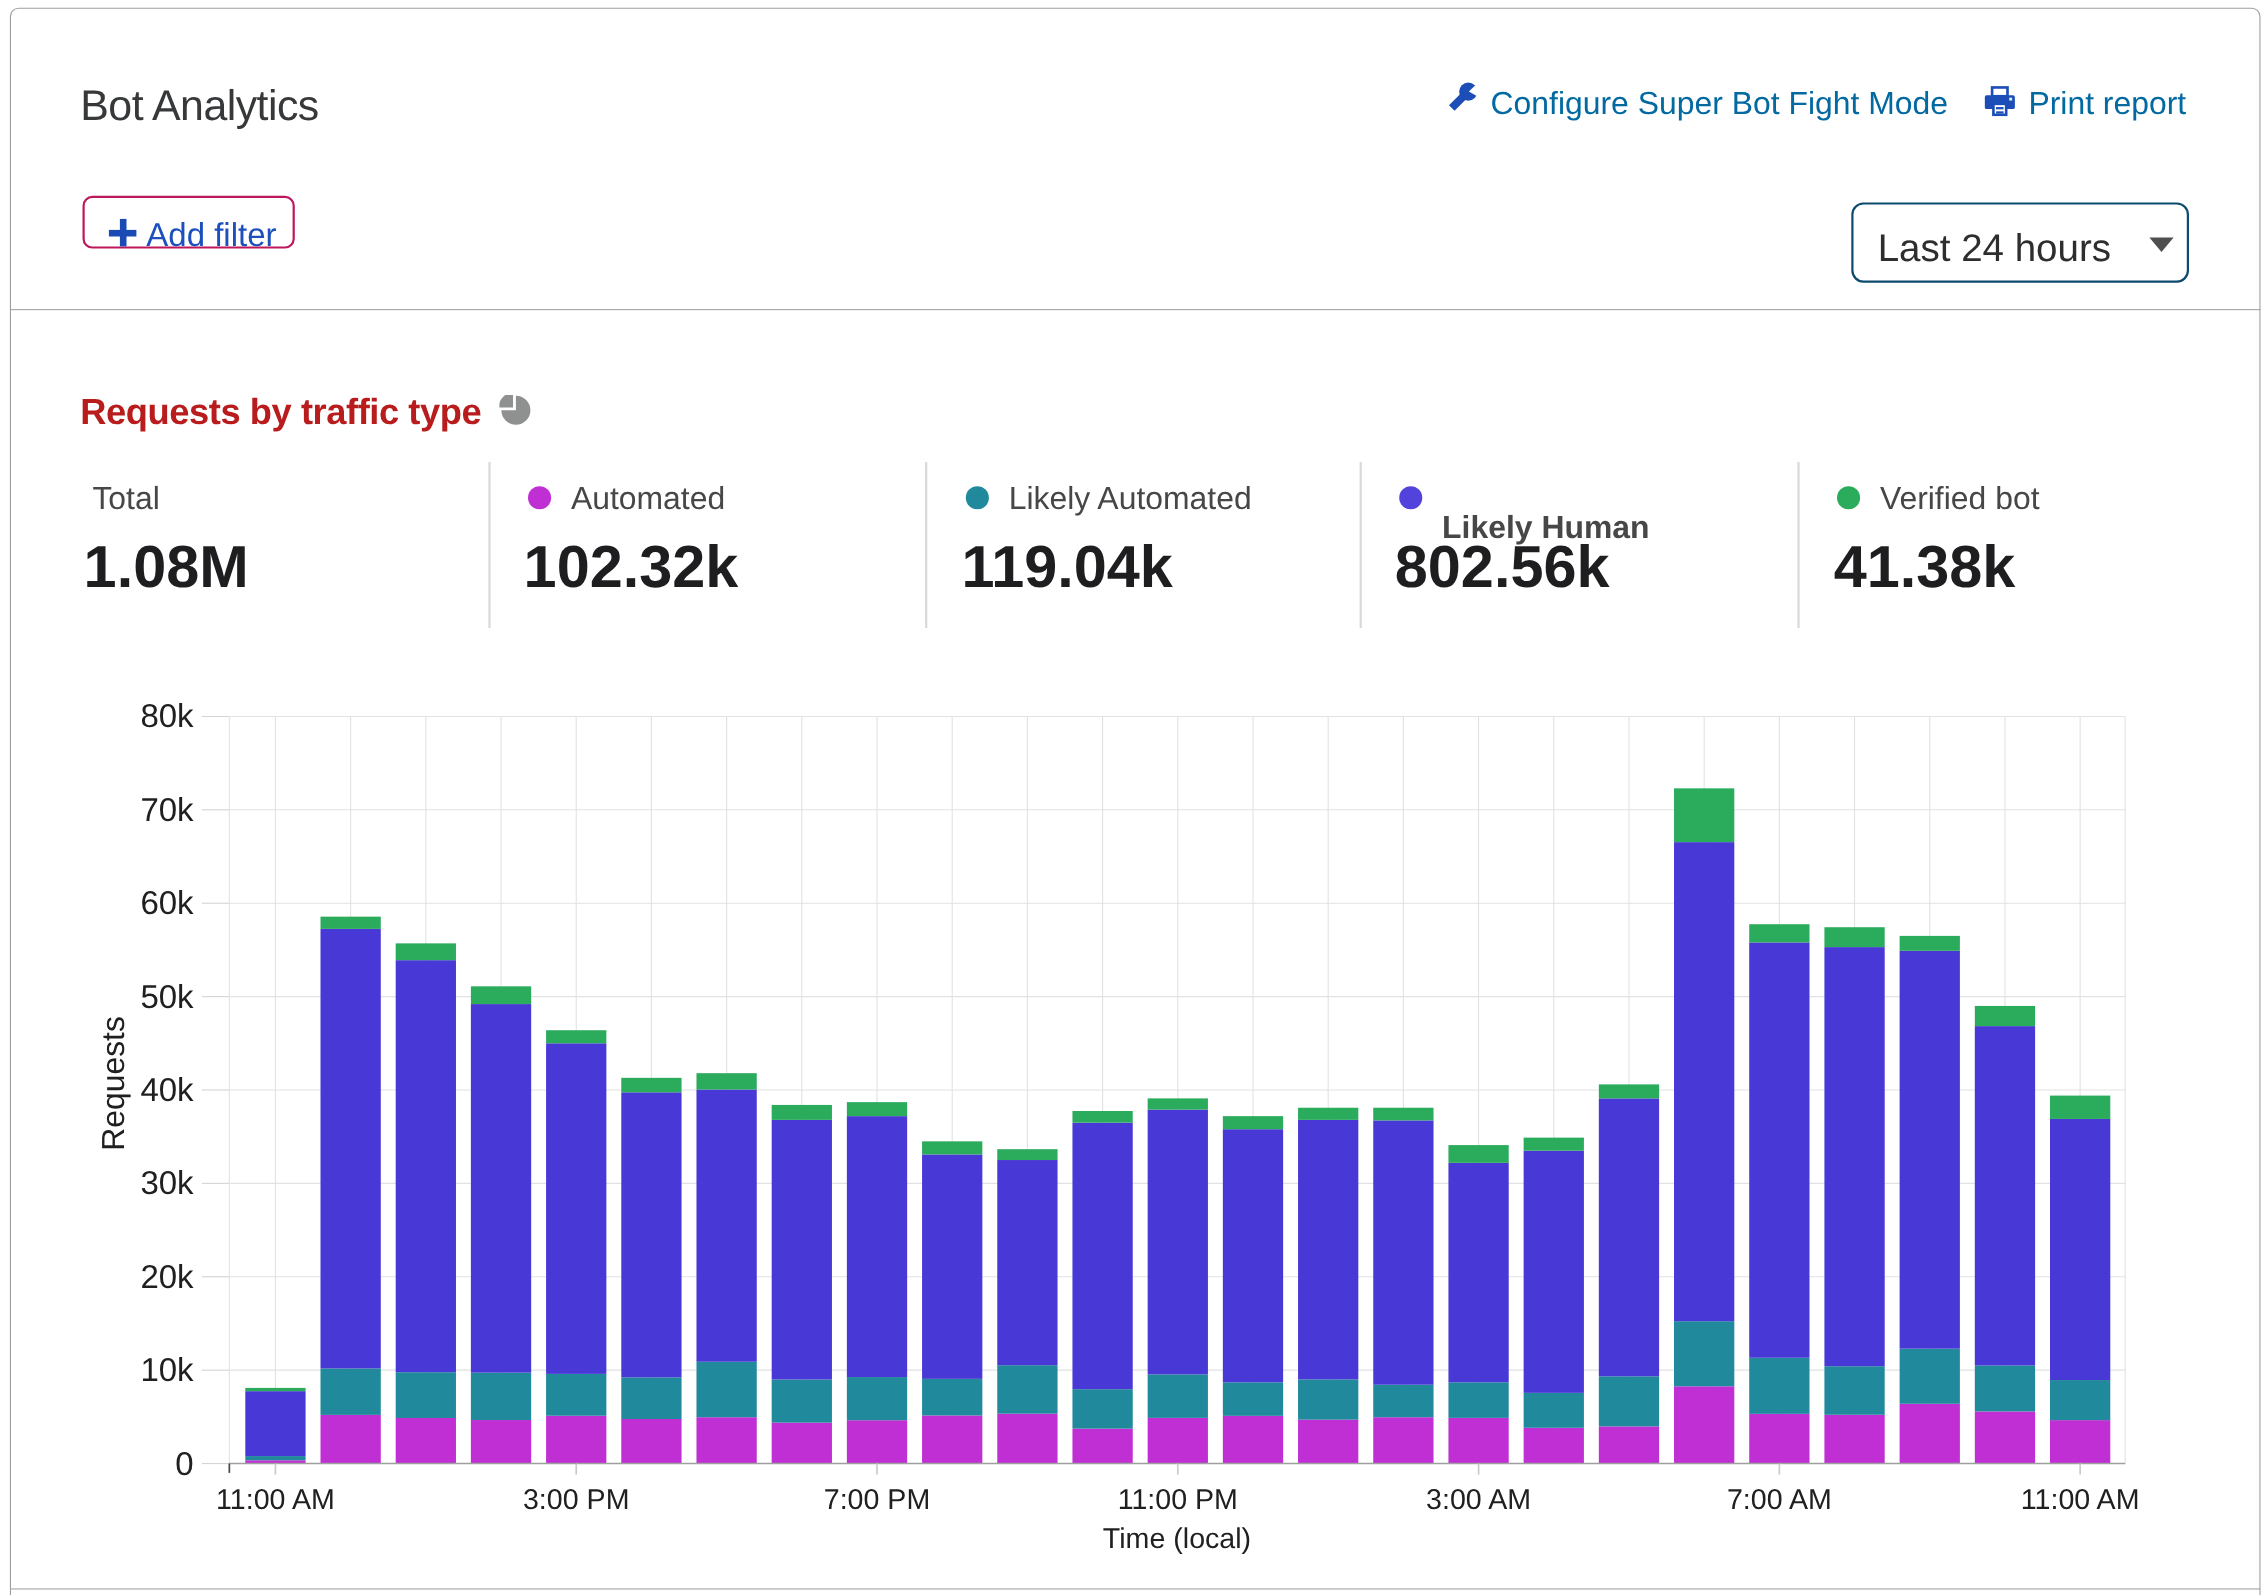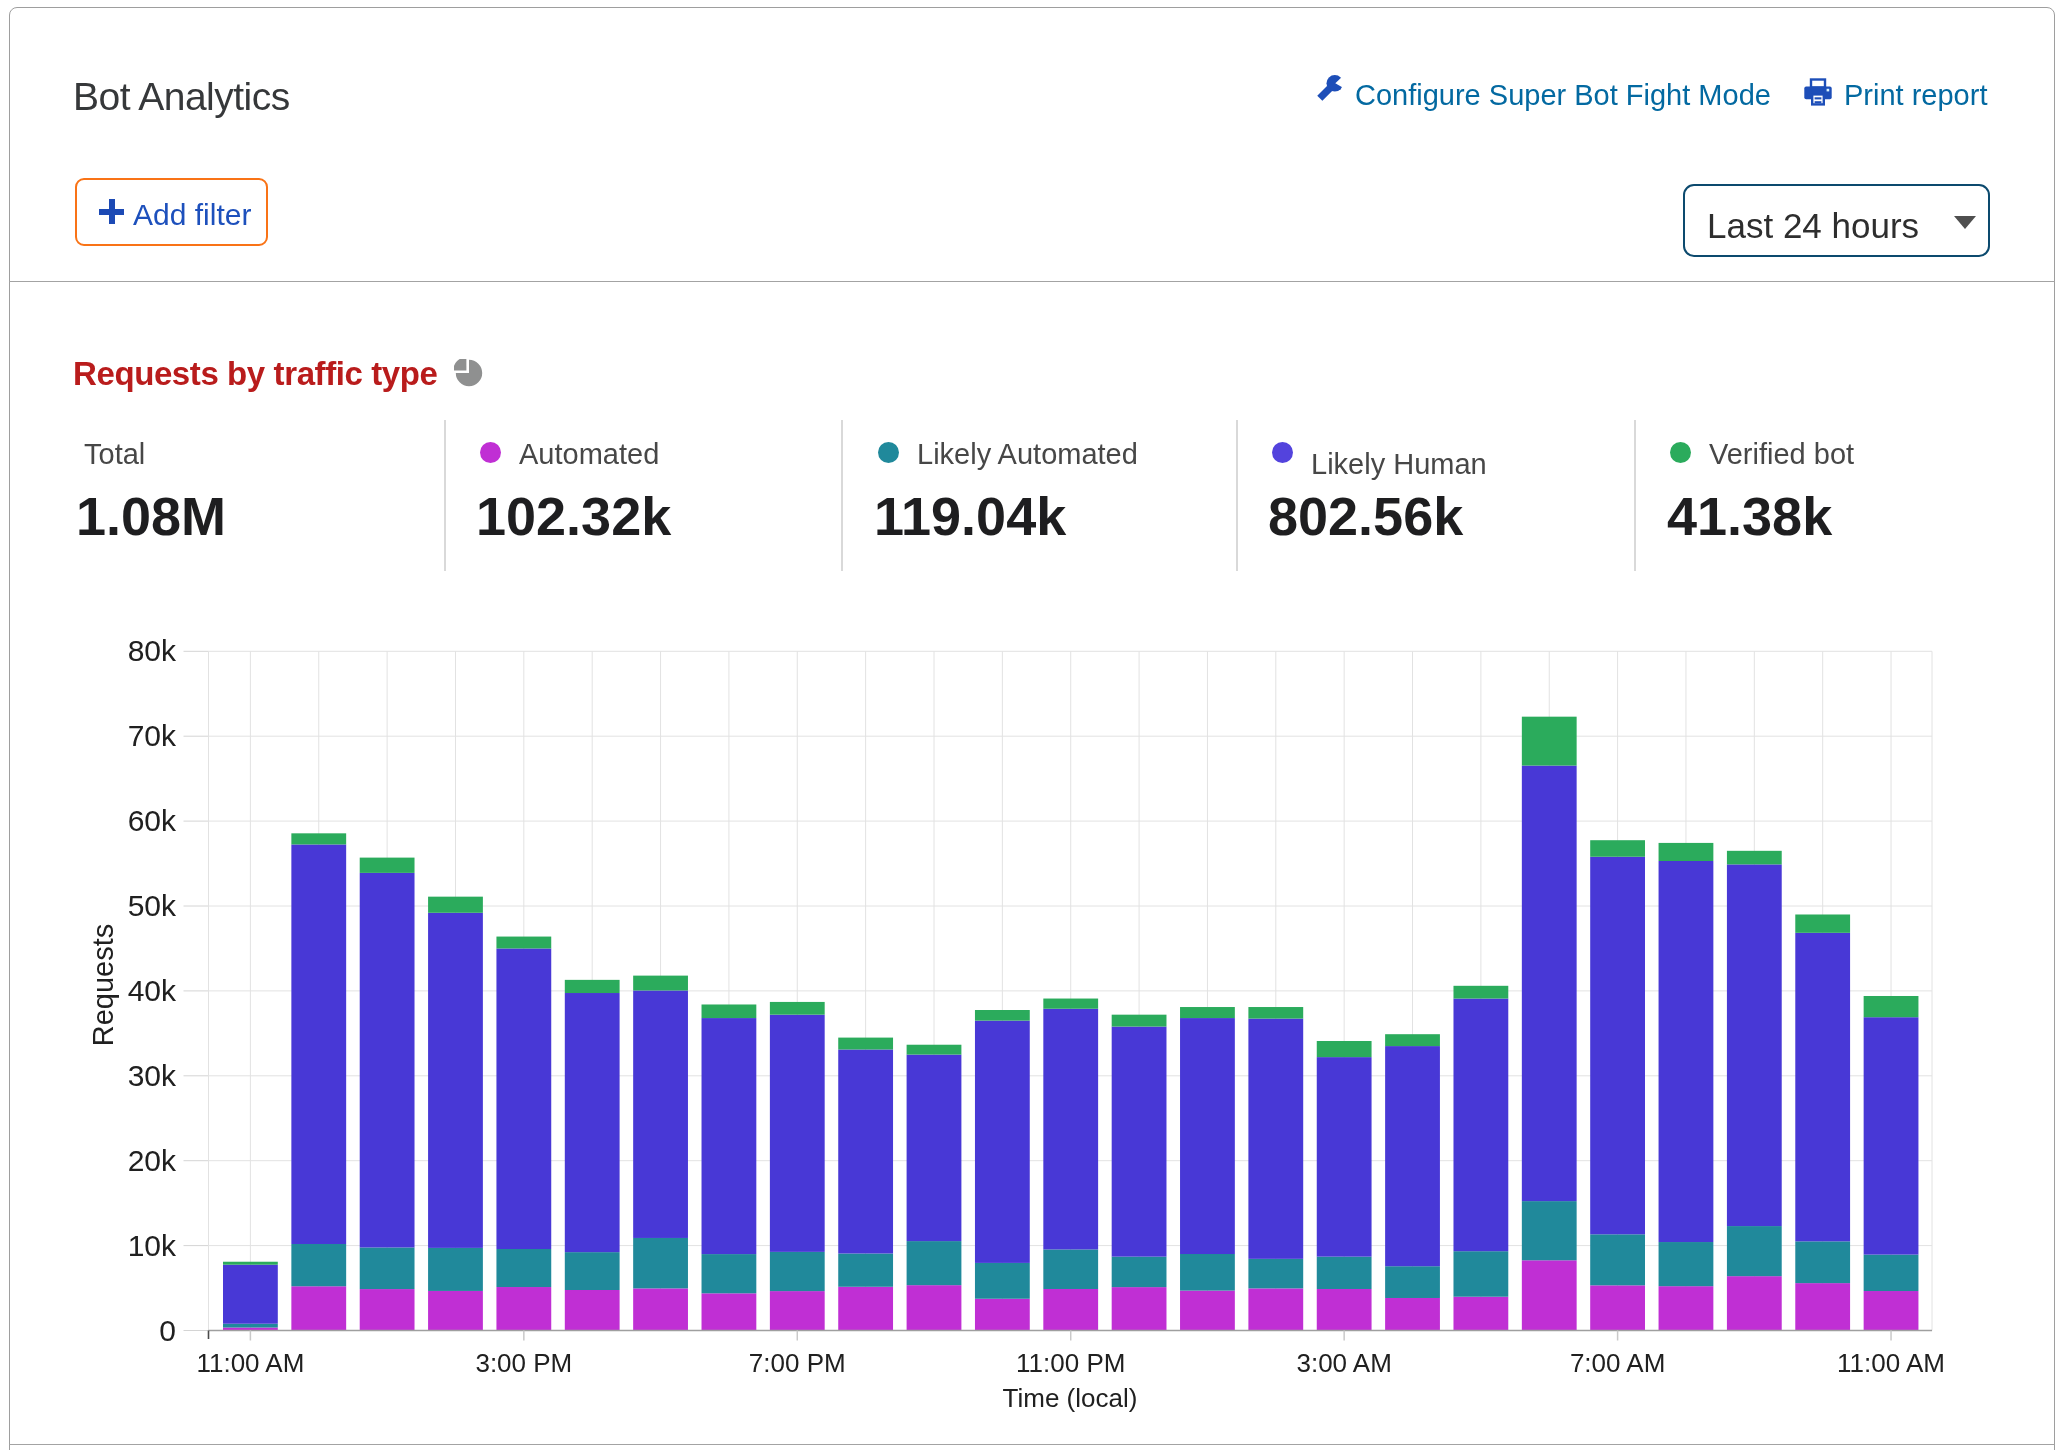--- a/index.html
+++ b/index.html
@@ -4,21 +4,21 @@
 <style>
 * { margin:0; padding:0; box-sizing:border-box; }
 html,body { width:2062px; height:1450px; background:#fff; font-family:"Liberation Sans", sans-serif; }
 #page { position:relative; width:2062px; height:1450px; overflow:hidden; }
 #card { position:absolute; left:9px; top:7px; width:2046px; height:1500px; border:1px solid #9e9e9e; border-radius:8px; background:#fff; }
 .abs { position:absolute; }
 #title { left:73px; top:75px; font-size:39px; font-weight:normal; color:#36383a; letter-spacing:-0.5px; }
 .link { color:#0369a1; font-size:29px; }
 #link1 { left:1355px; top:79px; }
 #link2 { left:1844px; top:79px; }
-#btn { left:75px; top:178px; width:193px; height:68px; border:2px solid #f97316; border-radius:9px; color:#1d50bc; font-size:30px; }
+#btn { left:75px; top:178px; width:193px; height:48px; border:2px solid #be185d; border-radius:9px; color:#1d50bc; font-size:30px; }
 #sel { left:1683px; top:184px; width:307px; height:73px; border:2px solid #0c4a6e; border-radius:11px; color:#2e2e2e; font-size:35px; }
 #seltext { left:22px; top:20px; }
 #caret { left:269px; top:30px; width:0; height:0; border-left:11px solid transparent; border-right:11px solid transparent; border-top:13px solid #4f4f4f; }
 #divider1 { left:9px; top:281px; width:2046px; height:1px; background:#a3a3a3; }
 #divider2 { left:9px; top:1444px; width:2046px; height:1px; background:#a3a3a3; }
 #h2 { left:73px; top:355px; font-size:33px; font-weight:bold; color:#b91c1c; letter-spacing:-0.4px; }
 .statlabel { font-size:29px; color:#474747; }
 .statvalue { font-size:54px; font-weight:bold; color:#1e1e20; }
 .dot { width:21px; height:21px; border-radius:50%; top:442px; }
 .vdiv { width:2px; top:420px; height:151px; background:#d9d9d9; }
@@ -70,21 +70,21 @@
 
 <div class="abs dot" style="left:480px; background:#c02fd4;"></div>
 <div class="abs statlabel" style="left:519px; top:438px;">Automated</div>
 <div class="abs statvalue" style="left:476px; top:485px;">102.32k</div>
 
 <div class="abs dot" style="left:878px; background:#20899b;"></div>
 <div class="abs statlabel" style="left:917px; top:438px;">Likely Automated</div>
 <div class="abs statvalue" style="left:874px; top:485px;">119.04k</div>
 
 <div class="abs dot" style="left:1272px; background:#5343dd;"></div>
-<div class="abs statlabel" style="left:1311px; top:448px;">Likely Human</div>
+<div class="abs statlabel" style="left:1311px; top:464px;font-weight:bold;">Likely Human</div>
 <div class="abs statvalue" style="left:1268px; top:485px;">802.56k</div>
 
 <div class="abs dot" style="left:1670px; background:#2bab5c;"></div>
 <div class="abs statlabel" style="left:1709px; top:438px;">Verified bot</div>
 <div class="abs statvalue" style="left:1667px; top:485px;">41.38k</div>
 
 <div class="abs vdiv" style="left:444px;"></div>
 <div class="abs vdiv" style="left:841px;"></div>
 <div class="abs vdiv" style="left:1236px;"></div>
 <div class="abs vdiv" style="left:1634px;"></div>

